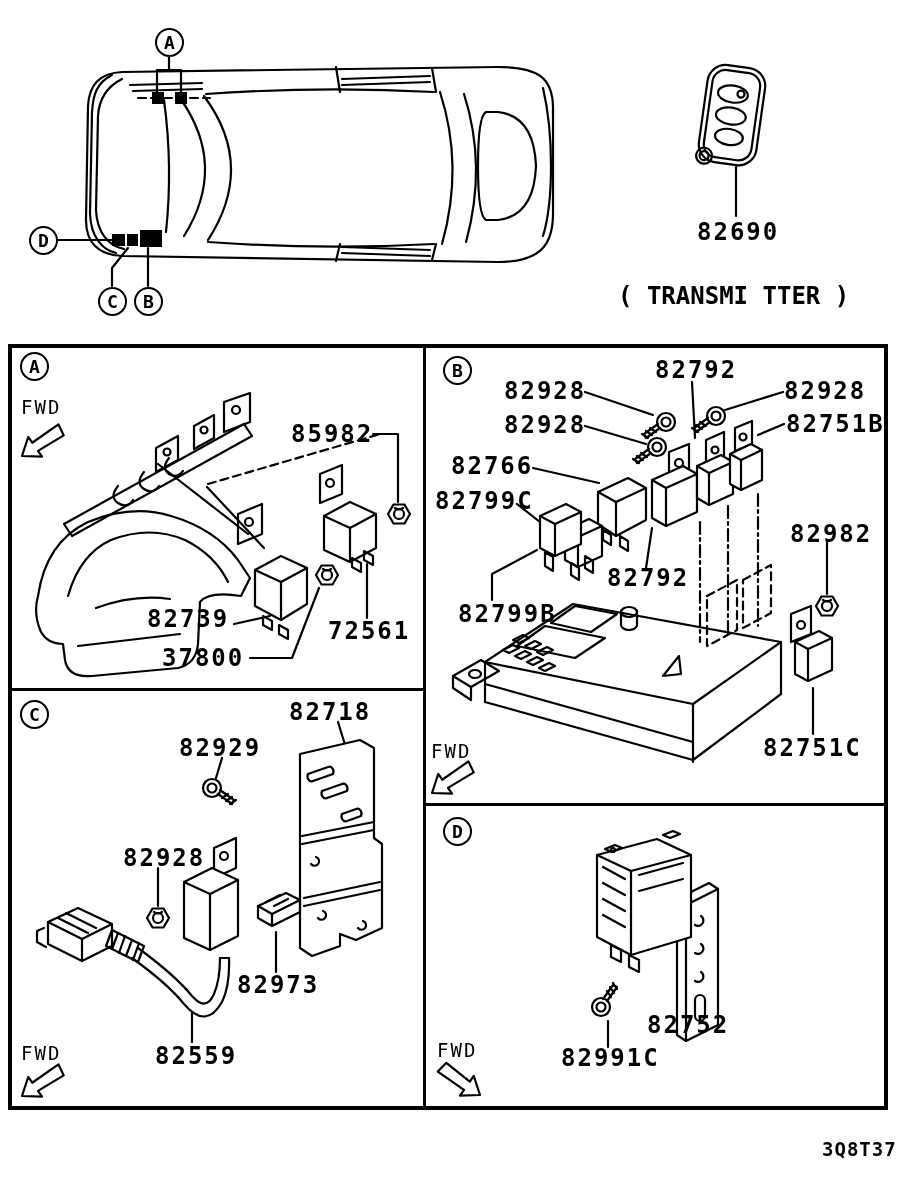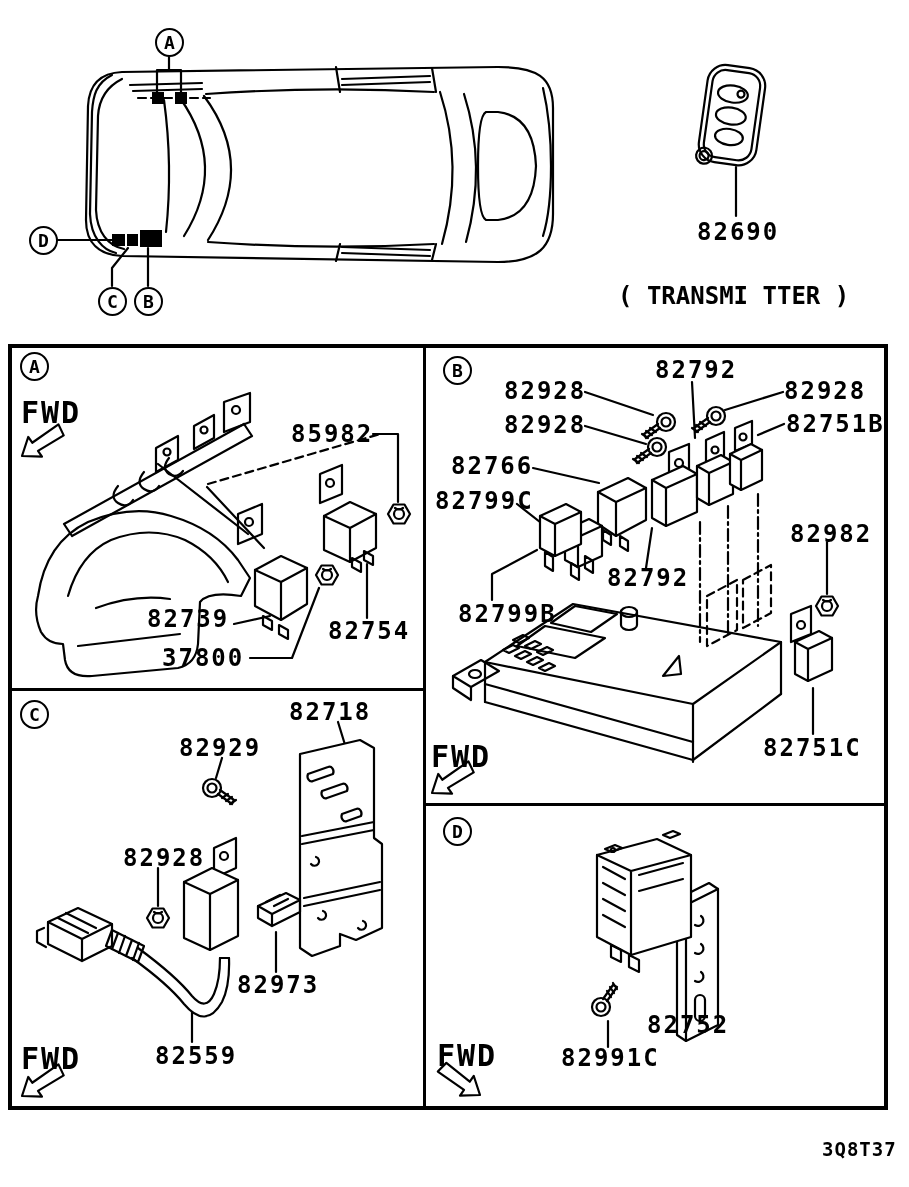--- a/index.html
+++ b/index.html
@@ -6,21 +6,21 @@
   .page{position:relative;width:909px;height:1187px;background:#fff;overflow:hidden;
         font-family:"DejaVu Sans Mono", monospace;color:#000;}
   svg{position:absolute;overflow:visible;}
   .ln{fill:none;stroke:#000;stroke-width:2.2;stroke-linejoin:round;stroke-linecap:round;}
   .wh{fill:#fff;stroke:#000;stroke-width:2.2;stroke-linejoin:round;}
   .blk{fill:#000;stroke:none;}
   .dsh{stroke-dasharray:8 5;}
   .ddt{stroke-dasharray:12 4 3 4;}
   .pn{position:absolute;font-weight:700;font-size:24px;letter-spacing:2px;white-space:nowrap;line-height:1;}
   .cap{position:absolute;font-weight:700;font-size:24px;letter-spacing:0;white-space:nowrap;line-height:1;margin-top:24px;}
-  .fwd{position:absolute;font-weight:700;font-size:30px;letter-spacing:2px;line-height:1;}
+  .fwd{position:absolute;font-weight:400;font-size:19px;letter-spacing:2px;line-height:1;}
   .code{position:absolute;font-weight:700;font-size:19px;letter-spacing:1px;line-height:1;margin-left:26px;}
   .co{position:absolute;width:29px;height:29px;box-sizing:border-box;border:2.5px solid #000;
       border-radius:50%;display:flex;align-items:center;justify-content:center;
       font-weight:700;font-size:18px;background:#fff;}
   .border-box{position:absolute;background:#000;}
 </style>
 </head>
 <body>
 
 <div class="page">
@@ -157,21 +157,21 @@
     </g>
     <use href="#g-arrow" transform="translate(14,112) rotate(-35)"></use>
   </svg>
   <div class="co" style="left:20px;top:352px">
       <span>A</span>
     </div>
   <div class="fwd" style="left:21px;top:398px">FWD</div>
   <div class="pn" style="left:291px;top:422px">85982</div>
   <div class="pn" style="left:147px;top:607px">82739</div>
   <div class="pn" style="left:162px;top:646px">37800</div>
-  <div class="pn" style="left:328px;top:619px">82754</div>
+  <div class="pn" style="left:328px;top:619px">72561</div>
 
   <svg style="left:425px;top:344px" width="463" height="461" viewBox="0 0 463 461">
     <g class="ln">
       <path d="M160 48 L228 71"></path>
       <path d="M358 48 L300 66"></path>
       <path d="M160 82 L221 100"></path>
       <path d="M359 80 L333 91"></path>
       <path d="M267 38 L270 94"></path>
       <path d="M108 124 L174 139"></path>
       <path d="M92 160 L129 189"></path>

